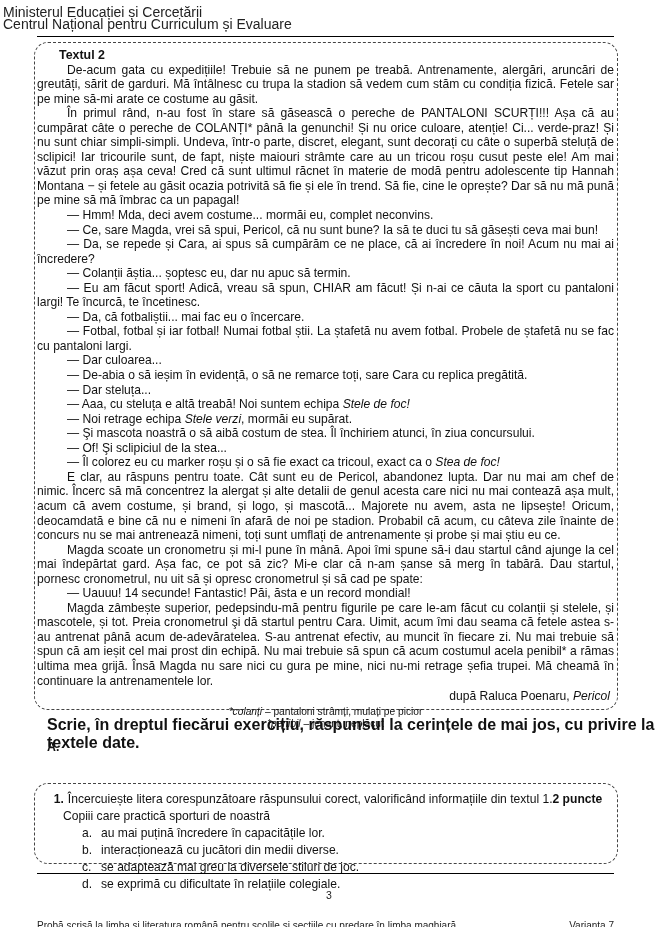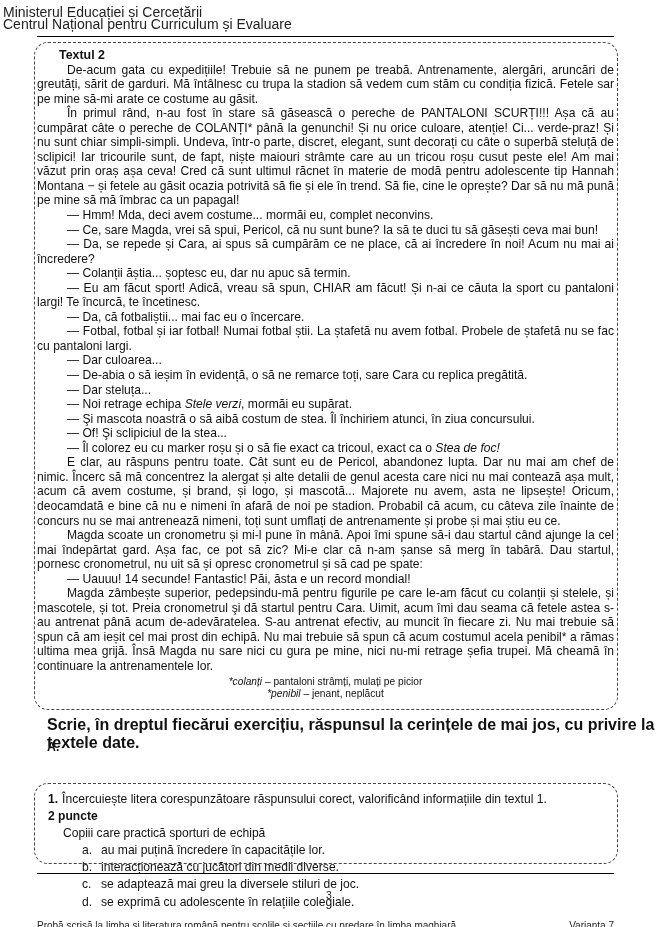--- a/index.html
+++ b/index.html
@@ -33,21 +33,21 @@
   .fn { font-size: 10.2px; line-height: 12.4px; margin-top: 2px !important; text-align: center; }
   .instr {
     position: absolute; left: 47px; top: 716px; font-size: 16px; font-weight: bold;
   }
   .seca {
     position: absolute; left: 47px; top: 740px; font-size: 12.3px; font-weight: bold;
   }
   .q {
     position: absolute; left: 48px; top: 791px; width: 560px; font-size: 12.1px; line-height: 17.1px;
   }
-  .q-row { display: flex; justify-content: center; flex-direction: column; }
+  .q-row { display: flex; justify-content: center; }
   .q-num { font-weight: bold; margin-right: 4px; }
   .q-pts { font-weight: bold; }
   .q-stem { padding-left: 15px; }
   .opt { padding-left: 34px; display: flex; }
   .opt-letter { width: 19px; }
   .ftr-rule {
     position: absolute; left: 37px; top: 873px; width: 577px; height: 0; border-top: 1px solid #000;
   }
   .ftr {
     position: absolute; left: 37px; top: 877px; width: 577px; font-size: 10px; line-height: 12px;
@@ -76,57 +76,59 @@
   <p class="dlg">— Hmm! Mda, deci avem costume... mormăi eu, complet neconvins.</p>
   <p class="dlg">— Ce, sare Magda, vrei să spui, Pericol, că nu sunt bune? Ia să te duci tu să găsești ceva mai bun!</p>
   <p class="dlg">— Da, se repede și Cara, ai spus să cumpărăm ce ne place, că ai încredere în noi! Acum nu mai ai încredere?</p>
   <p class="dlg">— Colanții ăștia... șoptesc eu, dar nu apuc să termin.</p>
   <p class="dlg">— Eu am făcut sport! Adică, vreau să spun, CHIAR am făcut! Și n-ai ce căuta la sport cu pantaloni largi! Te încurcă, te încetinesc.</p>
   <p class="dlg">— Da, că fotbaliștii... mai fac eu o încercare.</p>
   <p class="dlg">— Fotbal, fotbal și iar fotbal! Numai fotbal știi. La ștafetă nu avem fotbal. Probele de ștafetă nu se fac cu pantaloni largi.</p>
   <p class="dlg">— Dar culoarea...</p>
   <p class="dlg">— De-abia o să ieșim în evidență, o să ne remarce toți, sare Cara cu replica pregătită.</p>
   <p class="dlg">— Dar steluța...</p>
+  <p class="dlg"><span>— Aaa, cu steluța e altă treabă! Noi suntem echipa </span><i>Stele de foc!</i></p>
   <p class="dlg"><span>— Noi retrage echipa </span><i>Stele verzi</i><span>, mormăi eu supărat.</span></p>
   <p class="dlg">— Şi mascota noastră o să aibă costum de stea. Îl închiriem atunci, în ziua concursului.</p>
   <p class="dlg">— Of! Şi sclipiciul de la stea...</p>
   <p class="dlg"><span>— Îl colorez eu cu marker roșu și o să fie exact ca tricoul, exact ca o </span><i>Stea de foc!</i></p>
   <p class="ind">E clar, au răspuns pentru toate. Cât sunt eu de Pericol, abandonez lupta. Dar nu mai am chef de nimic. Încerc să mă concentrez la alergat și alte detalii de genul acesta care nici nu mai contează așa mult, acum că avem costume, și brand, și logo, și mascotă... Majorete nu avem, asta ne lipsește! Oricum, deocamdată e bine că nu e nimeni în afară de noi pe stadion. Probabil că acum, cu câteva zile înainte de concurs nu se mai antrenează nimeni, toți sunt umflați de antrenamente și probe și mai știu eu ce.</p>
   <p class="ind">Magda scoate un cronometru și mi-l pune în mână. Apoi îmi spune să-i dau startul când ajunge la cel mai îndepărtat gard. Așa fac, ce pot să zic? Mi-e clar că n-am șanse să merg în tabără. Dau startul, pornesc cronometrul, nu uit să și opresc cronometrul și să cad pe spate:</p>
   <p class="dlg">— Uauuu! 14 secunde! Fantastic! Păi, ăsta e un record mondial!</p>
   <p class="ind">Magda zâmbește superior, pedepsindu-mă pentru figurile pe care le-am făcut cu colanții și stelele, și mascotele, și tot. Preia cronometrul şi dă startul pentru Cara. Uimit, acum îmi dau seama că fetele astea s-au antrenat până acum de-adevăratelea. S-au antrenat efectiv, au muncit în fiecare zi. Nu mai trebuie să spun că am ieșit cel mai prost din echipă. Nu mai trebuie să spun că acum costumul acela penibil* a rămas ultima mea grijă. Însă Magda nu sare nici cu gura pe mine, nici nu-mi retrage șefia trupei. Mă cheamă în continuare la antrenamentele lor.</p>
+  <p class="src"><span>după Raluca Poenaru, </span><i>Pericol</i></p>
   <p class="fn"><i>*colanți</i><span> – pantaloni strâmți, mulați pe picior</span></p>
   <p class="fn" style="margin-top:0 !important"><i>*penibil</i><span> – jenant, neplăcut</span></p>
 </div>
 
 <div class="instr">Scrie, în dreptul fiecărui exercițiu, răspunsul la cerințele de mai jos, cu privire la textele date.</div>
 <div class="seca">A.</div>
 
 <div class="box box2"></div>
 <div class="q">
   <div class="q-row">
     <span><span class="q-num">1.</span><span>Încercuiește litera corespunzătoare răspunsului corect, valorificând informațiile din textul 1.</span></span>
     <span class="q-pts">2 puncte</span>
   </div>
-  <div class="q-stem">Copiii care practică sporturi de echipă</div>
+  <div class="q-stem">Copiii care practică sporturi de noastră</div>
   <div class="opt">
       <span class="opt-letter">a.</span>
       <span>au mai puțină încredere în capacitățile lor.</span>
     </div>
   <div class="opt">
       <span class="opt-letter">b.</span>
       <span>interacționează cu jucători din medii diverse.</span>
     </div>
   <div class="opt">
       <span class="opt-letter">c.</span>
       <span>se adaptează mai greu la diversele stiluri de joc.</span>
     </div>
   <div class="opt">
       <span class="opt-letter">d.</span>
-      <span>se exprimă cu adolescente în relațiile colegiale.</span>
+      <span>se exprimă cu dificultate în relațiile colegiale.</span>
     </div>
 </div>
 
 <div class="ftr-rule"></div>
 <div class="ftr">
   <span>Probă scrisă la limba și literatura română pentru școlile și secțiile cu predare în limba maghiară</span>
   <span>Varianta 7</span>
 </div>
 <div class="pg">3</div>
 

